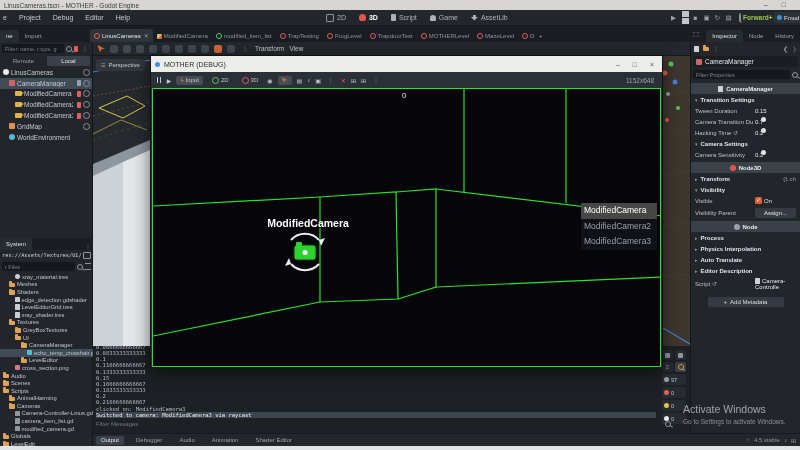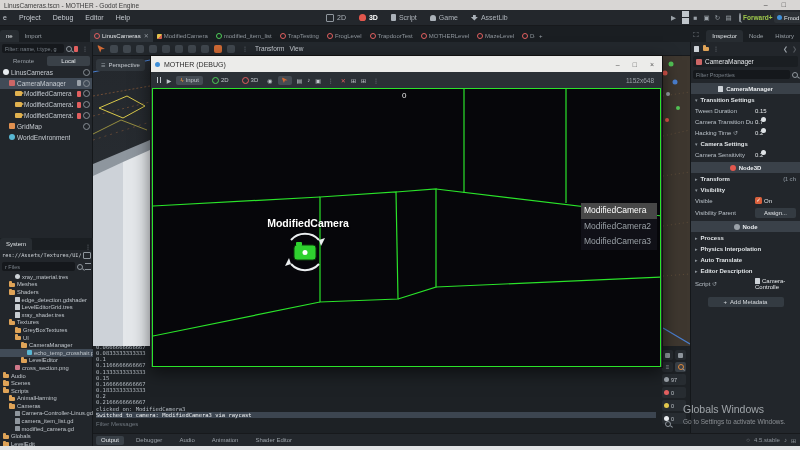--- a/index.html
+++ b/index.html
@@ -807,16 +807,16 @@
     <div id="camlist">
 
     <div class="gitem selected">ModifiedCamera</div>
         <div class="gitem">ModifiedCamera2</div>
         <div class="gitem">ModifiedCamera3</div>
       </div>
   </div>
 </div>
 
 <div class="abs" id="watermark">
-  <div class="l1">Globals Windows</div>
+  <div class="l1">Activate Windows</div>
   <div class="l2">Go to Settings to activate Windows.</div>
 </div>
 <div class="abs" id="taskbar"></div>
 
 </body></html>

